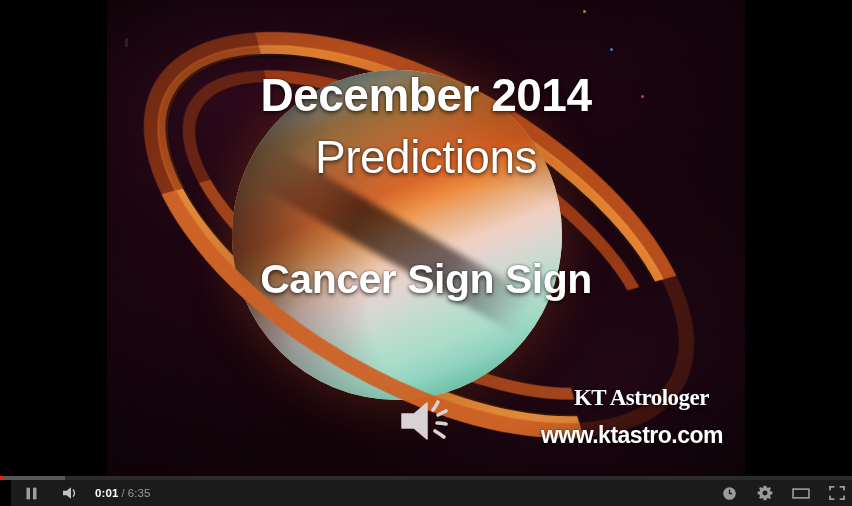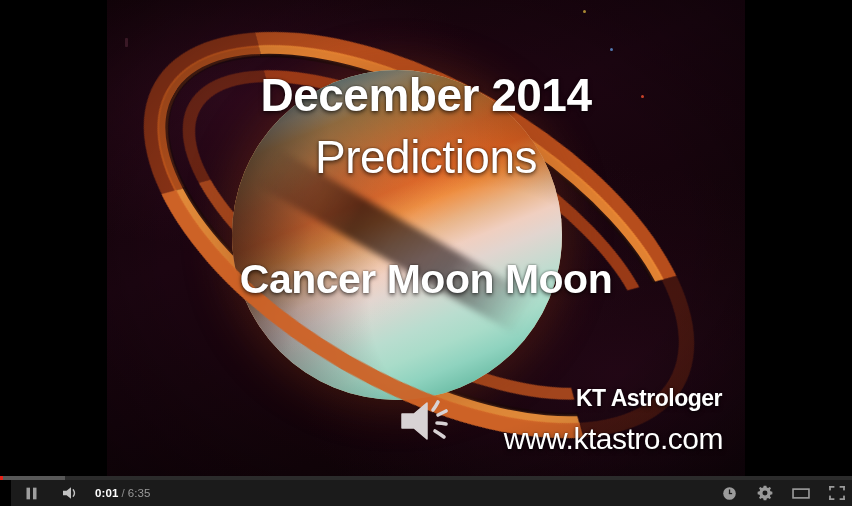--- a/index.html
+++ b/index.html
@@ -170,26 +170,26 @@
   }
   #title-line2 {
     left:0; right:0; top:130px;
     font-size:46px; font-weight:normal;
   }
   #subtitle-line {
     left:0; right:0; top:256px;
     font-size:41px; font-weight:bold;
   }
   #credit-name {
-    right:23px; top:385px;
-    font-size:23px; font-weight:bold; text-align:center;
+    right:36px; top:385px;
+    font-size:23px; font-weight:bold; text-align:center;font-family:Liberation Serif, serif;
   }
   #credit-url {
     right:22px; top:422px;
-    font-size:30px; font-weight:normal; text-align:right;
+    font-size:23px; font-weight:bold; text-align:right;
   }
 
   
   #speaker-overlay {
     position:absolute;
     left:290px; top:398px;
     width:52px; height:46px;
   }
 
   
@@ -269,21 +269,21 @@
         <div class="planet-shade"></div>
       </div>
       <div class="ring-shadow"></div>
       <div class="ring-front"></div>
     </div>
 
     <div class="vignette"></div>
 
     <div class="vtext" id="title-line1">December 2014</div>
     <div class="vtext" id="title-line2">Predictions</div>
-    <div class="vtext" id="subtitle-line">Cancer Moon Moon</div>
+    <div class="vtext" id="subtitle-line">Cancer Sign Sign</div>
     <div class="vtext" id="credit-name">KT Astrologer</div>
     <div class="vtext" id="credit-url">www.ktastro.com</div>
 
     <div id="speaker-overlay">
       <svg viewBox="0 0 52 46" width="52" height="46">
         <path d="M5 16 L17 16 L30 5 L30 41 L17 30 L5 30 Z" fill="#d8d2d4" stroke="#d8d2d4" stroke-width="1.5" stroke-linejoin="round"></path>
         <g fill="none" stroke="#d8d2d4" stroke-width="3.6" stroke-linecap="round">
           <path d="M36 12 Q39 8 41 4"></path>
           <path d="M41 17 Q45 15 49 13"></path>
           <path d="M40 25 Q45 25 49 26"></path>

